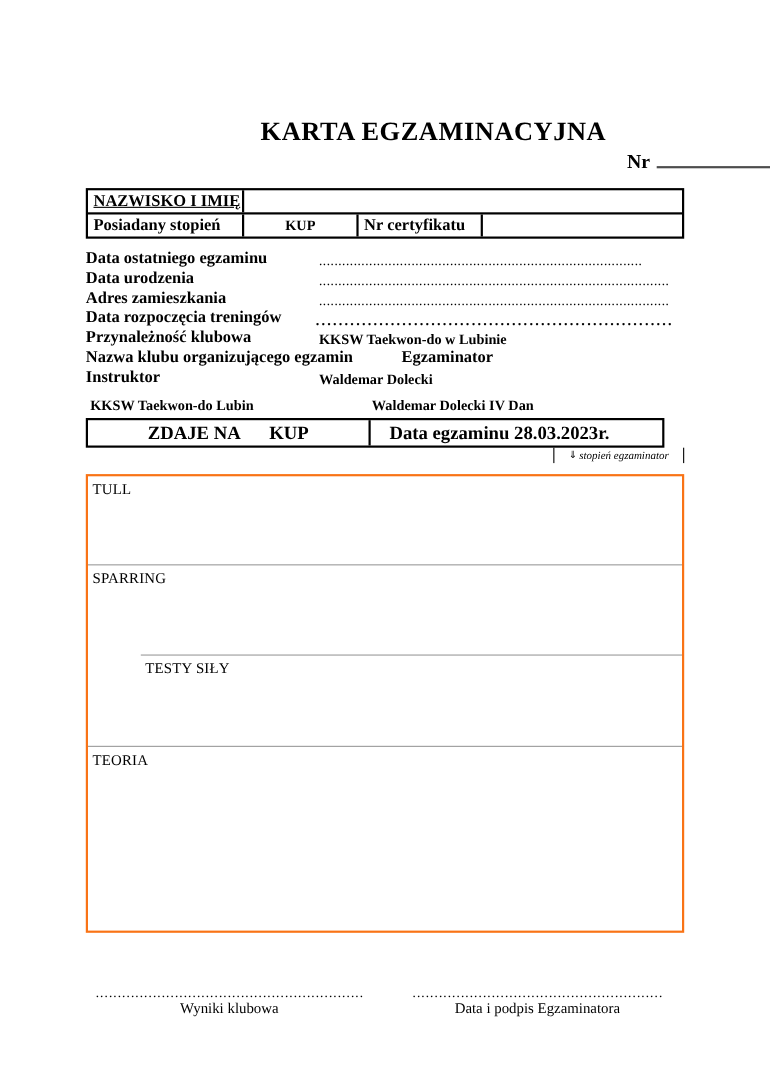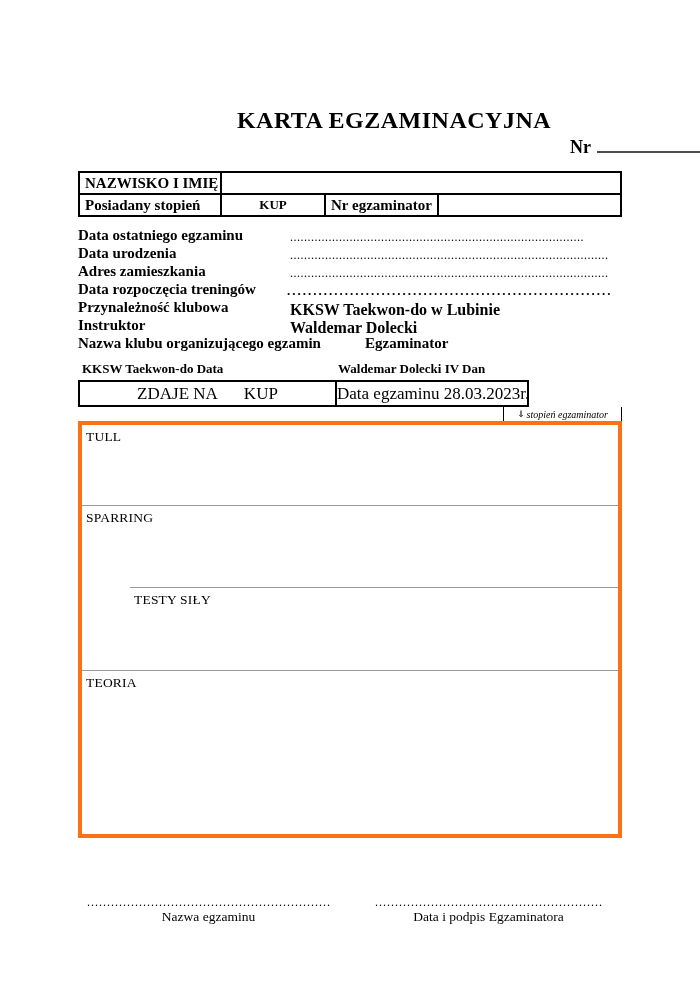--- a/index.html
+++ b/index.html
@@ -21,64 +21,64 @@
     display:inline-block;width:103px;height:13px;
     border-bottom:2px solid #4d4d4d;margin-left:6px;
   }
   
   .table1{
     position:absolute;left:78px;top:171px;width:544px;
     border:2px solid #000;box-sizing:border-box;
     font-weight:bold;font-size:15px;
   }
   .t1r{display:grid;height:20px;align-items:center;}
-  .t1r1{grid-template-columns:140px 1fr;border-bottom:2px solid #000;}
+  .t1r1{grid-template-columns:140px 1fr;border-bottom:2px solid #000;text-decoration:underline;}
   .t1r2{grid-template-columns:140px 104px 113px 1fr;}
   .t1c{padding-left:5px;height:100%;display:flex;align-items:center;box-sizing:border-box;white-space:nowrap;}
   .t1c.bl{border-left:2px solid #000;}
   .t1c.center{justify-content:center;padding-left:0;font-size:13px;}
   
   .info{position:absolute;left:78px;top:227px;width:544px;font-weight:bold;font-size:15px;}
   .irow{position:relative;height:18px;}
   .irow .lbl{position:absolute;left:0;top:0;white-space:nowrap;}
   .dots{
     position:absolute;top:0;height:17px;line-height:21px;overflow:hidden;
     font-weight:normal;font-size:12px;letter-spacing:0.5px;white-space:nowrap;
   }
   .dots.d1{left:212px;right:39px;}
   .dots.d2{left:212px;right:14px;}
   .dots.bdots{left:209px;right:12px;font-weight:bold;font-size:13px;letter-spacing:2px;line-height:20px;}
-  .val{position:absolute;left:212px;top:2px;font-size:16px;font-weight:bold;white-space:nowrap;}
+  .val{position:absolute;left:212px;top:2px;font-size:13px;font-weight:bold;white-space:nowrap;}
   .val7{position:absolute;left:287px;top:0;font-size:15px;font-weight:bold;white-space:nowrap;}
   
   .clubline{position:absolute;left:78px;top:361px;width:544px;height:15px;font-weight:bold;font-size:13px;}
   .clubline .cl-left{position:absolute;left:4px;top:0;white-space:nowrap;}
   .clubline .cl-right{position:absolute;left:260px;top:0;white-space:nowrap;}
   
   .table2{
-    position:absolute;left:78px;top:380px;width:451px;height:27px;
+    position:absolute;left:78px;top:380px;width:526px;height:27px;
     border:2px solid #000;box-sizing:border-box;
     display:grid;grid-template-columns:257px 1fr;
-    font-weight:normal;font-size:17px;
+    font-weight:bold;font-size:17px;gap:17px;
   }
   .t2left{display:flex;align-items:center;justify-content:center;gap:26px;border-right:2px solid #000;}
   .t2right{display:flex;align-items:center;white-space:nowrap;}
   
   .noteband{position:absolute;left:78px;top:407px;width:544px;height:14px;}
   .notebox{
     position:absolute;right:0;top:0;width:119px;height:14px;box-sizing:border-box;
     border-left:1px solid #000;border-right:1px solid #000;
     display:flex;align-items:center;justify-content:center;gap:2px;
     font-style:italic;font-size:10px;white-space:nowrap;
   }
   .arrow{font-family:"DejaVu Sans", sans-serif;font-size:9px;font-style:italic;}
   
   .gradetable{
-    position:absolute;left:78px;top:421px;width:544px;height:417px;
-    box-sizing:border-box;border:4px solid #f97316;
+    position:absolute;left:78px;top:431px;width:544px;height:417px;
+    box-sizing:border-box;border:2px solid #f97316;
   }
   .grow{box-sizing:border-box;padding:3px 4px 0 4px;font-size:13.5px;letter-spacing:0.2px;}
   .grow + .grow{border-top:1px solid #9a9a9a;}
   .gr1{height:80px;}
   .gr2{height:82px;}
   .gr3{height:87px;}
   .gr4{height:83px;margin-left:48px;}
   .gr5{height:81px;}
   .grow .glbl{display:block;width:95px;line-height:17px;}
   
@@ -99,21 +99,21 @@
 <div class="nr-line"><span>Nr</span><span class="nr-underline"></span></div>
 
 <div class="table1">
   <div class="t1r t1r1">
     <div class="t1c">NAZWISKO I IMIĘ</div>
     <div class="t1c bl"></div>
   </div>
   <div class="t1r t1r2">
     <div class="t1c">Posiadany stopień</div>
     <div class="t1c bl center">KUP</div>
-    <div class="t1c bl">Nr egzaminator</div>
+    <div class="t1c bl">Nr certyfikatu</div>
     <div class="t1c bl"></div>
   </div>
 </div>
 
 <div class="info">
   <div class="irow">
     <span class="lbl">Data ostatniego egzaminu</span>
     <span class="dots d1">......................................................................................................................................................</span>
   </div>
   <div class="irow">
@@ -126,31 +126,31 @@
   </div>
   <div class="irow">
     <span class="lbl">Data rozpoczęcia treningów</span>
     <span class="dots bdots">......................................................................................................................................................</span>
   </div>
   <div class="irow">
     <span class="lbl">Przynależność klubowa</span>
     <span class="val">KKSW Taekwon-do w Lubinie</span>
   </div>
   <div class="irow">
+    <span class="lbl">Nazwa klubu organizującego egzamin</span>
+    <span class="val7">Egzaminator</span>
+  </div>
+  <div class="irow">
     <span class="lbl">Instruktor</span>
     <span class="val">Waldemar Dolecki</span>
-  </div>
-  <div class="irow">
-    <span class="lbl">Nazwa klubu organizującego egzamin</span>
-    <span class="val7">Egzaminator</span>
   </div>
 </div>
 
 <div class="clubline">
-  <span class="cl-left">KKSW Taekwon-do Data</span>
+  <span class="cl-left">KKSW Taekwon-do Lubin</span>
   <span class="cl-right">Waldemar Dolecki IV Dan</span>
 </div>
 
 <div class="table2">
   <div class="t2left">
     <span>ZDAJE NA</span>
     <span>KUP</span>
   </div>
   <div class="t2right">Data egzaminu 28.03.2023r.</div>
 </div>
@@ -172,14 +172,14 @@
   <div class="grow gr4">
     <span class="glbl">TESTY SIŁY</span>
   </div>
   <div class="grow gr5">
     <span class="glbl">TEORIA</span>
   </div>
 </div>
 
 <div class="fdots fleft">......................................................................................................................................................</div>
 <div class="fdots fright">......................................................................................................................................................</div>
-<div class="flabel fleft">Nazwa egzaminu</div>
+<div class="flabel fleft">Wyniki klubowa</div>
 <div class="flabel fright">Data i podpis Egzaminatora</div>
 
 </body></html>

